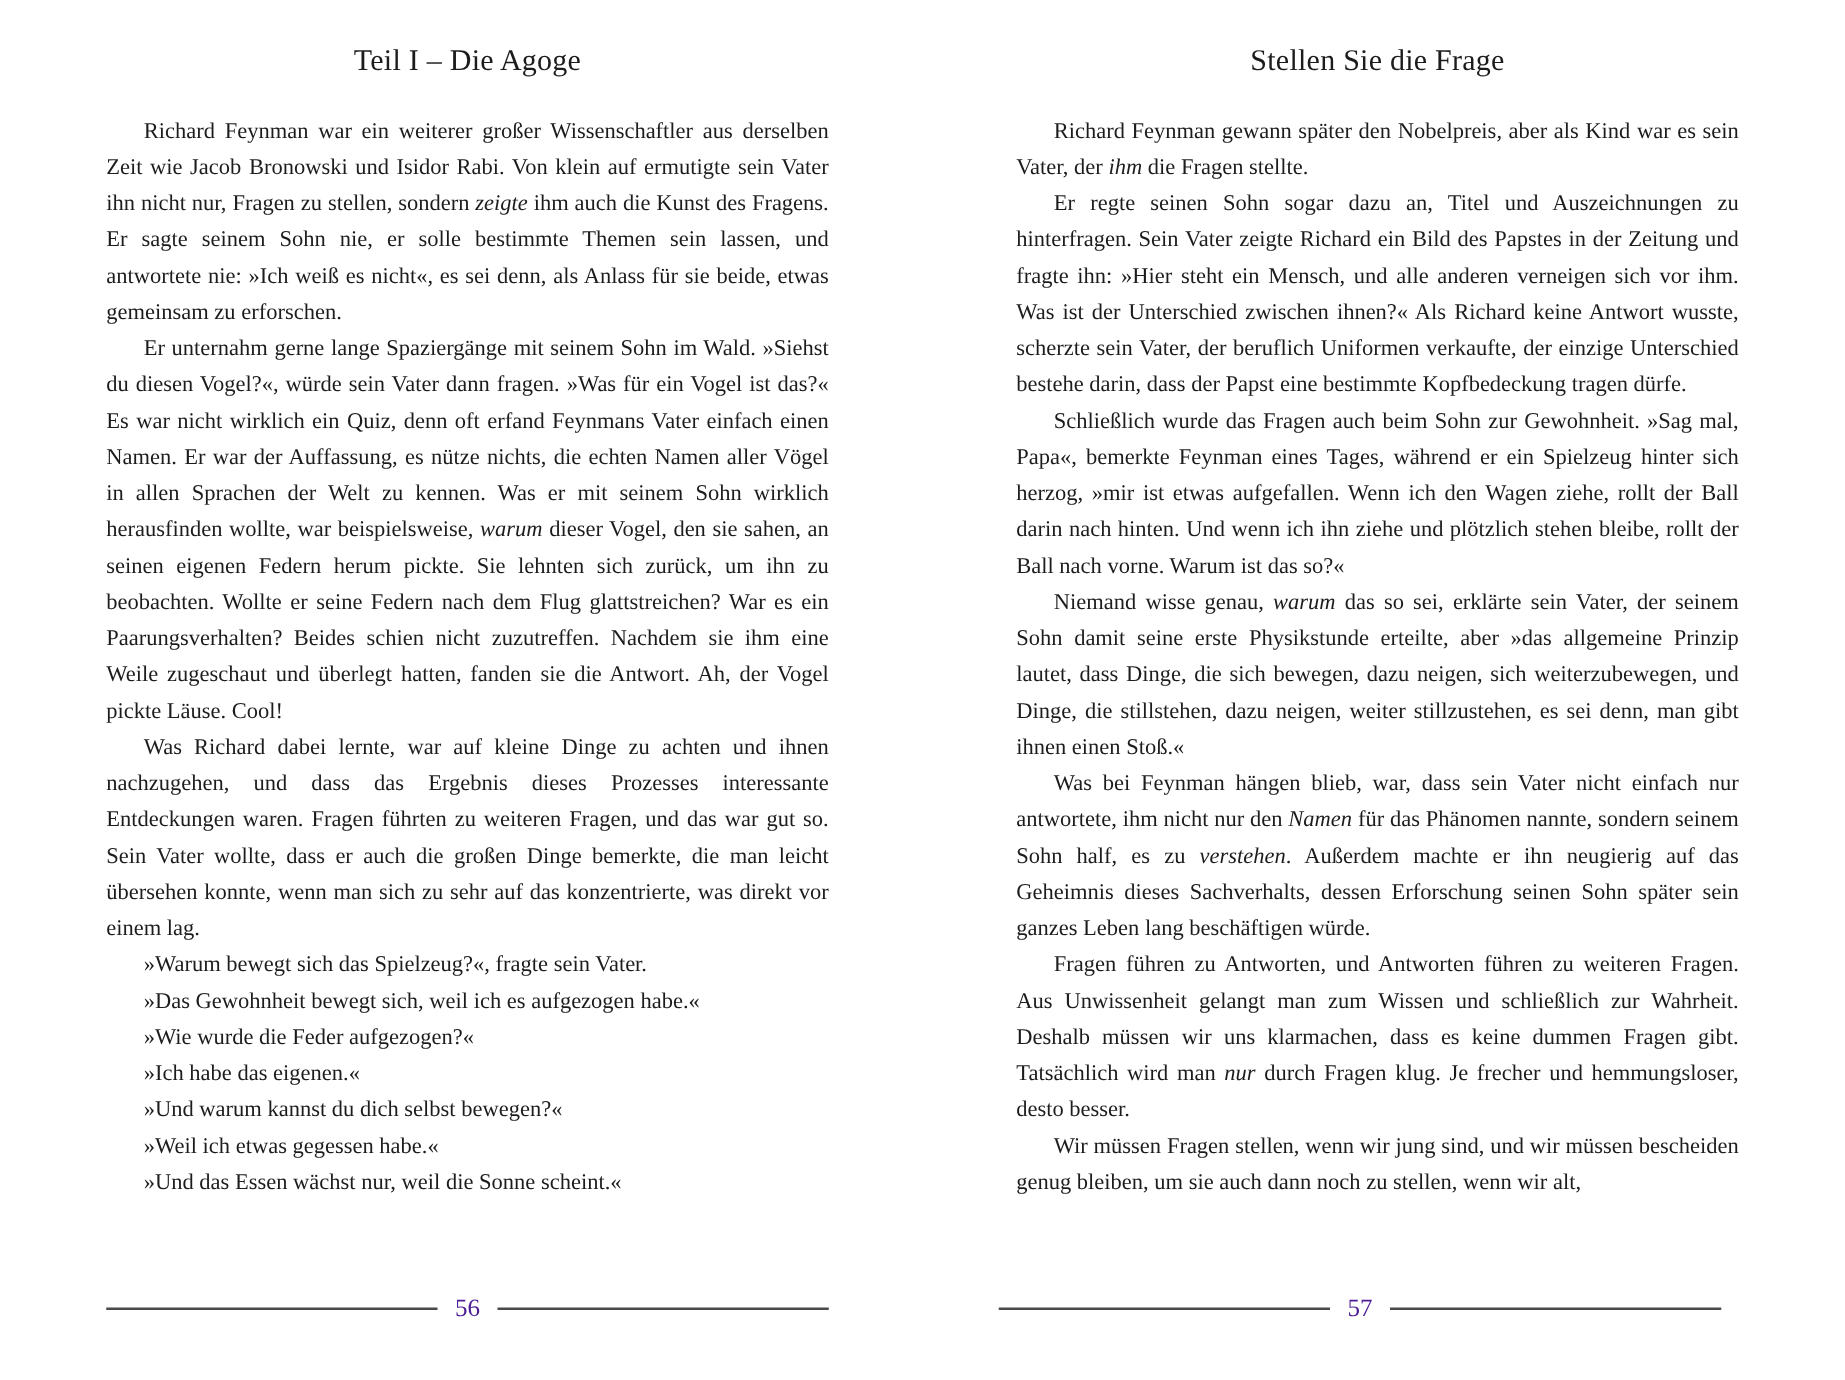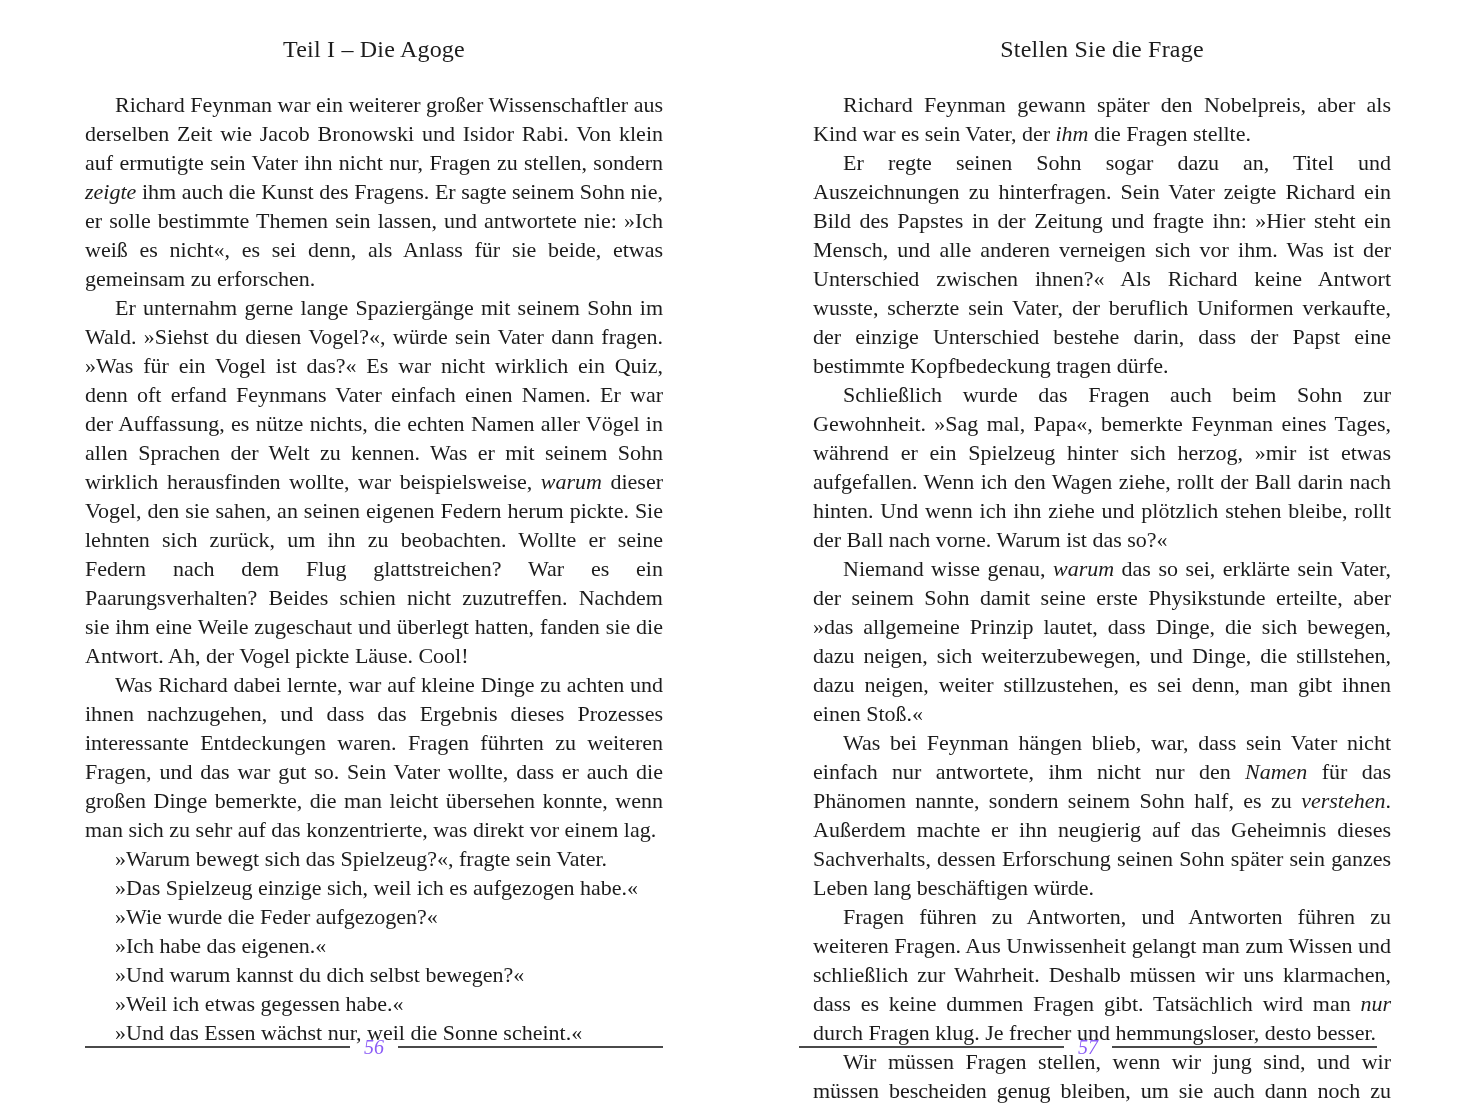--- a/index.html
+++ b/index.html
@@ -38,21 +38,21 @@
     margin: 0;
     padding-top: 36px;
     text-align: center;
     font-size: 24px;
     font-weight: normal;
     letter-spacing: 0.2px;
     color: #1c1c1c;
   }
   .page-body {
     margin-top: 27px;
-    font-size: 22px;
+    font-size: 18px;
     line-height: 29px;
     text-align: justify;
     hyphens: auto;
     -webkit-hyphens: auto;
   }
   .page-body p.para {
     margin: 0;
     text-indent: 30px;
   }
   .page-body em {
@@ -70,39 +70,38 @@
   .page.left  .page-footer { left: 85px; }
   .page.right .page-footer { left: 61px; }
   .footer-rule {
     flex: 1;
     height: 2px;
     background: #4a4a4a;
   }
   .page-number {
     font-size: 20px;
     line-height: 20px;
-    color: #8b5cf6;
+    color: #4c1d95;
     flex: 0 0 auto;
-    font-style: italic;
   }
 </style>
 </head>
 <body>
 
 <div class="spread">
 
   <section class="page left">
     <div class="page-inner">
       <h2 class="running-header">Teil I – Die Agoge</h2>
       <div class="page-body">
           <p class="para">Richard Feynman war ein weiterer großer Wissenschaftler aus derselben Zeit wie Jacob Bronowski und Isidor Rabi. Von klein auf ermutigte sein Vater ihn nicht nur, Fragen zu stellen, sondern <em>zeigte</em> ihm auch die Kunst des Fragens. Er sagte seinem Sohn nie, er solle bestimmte Themen sein lassen, und antwortete nie: »Ich weiß es nicht«, es sei denn, als Anlass für sie beide, etwas gemeinsam zu erforschen.</p>
           <p class="para">Er unternahm gerne lange Spaziergänge mit seinem Sohn im Wald. »Siehst du diesen Vogel?«, würde sein Vater dann fragen. »Was für ein Vogel ist das?« Es war nicht wirklich ein Quiz, denn oft erfand Feynmans Vater einfach einen Namen. Er war der Auffassung, es nütze nichts, die echten Namen aller Vögel in allen Sprachen der Welt zu kennen. Was er mit seinem Sohn wirklich herausfinden wollte, war beispielsweise, <em>warum</em> dieser Vogel, den sie sahen, an seinen eigenen Federn herum pickte. Sie lehnten sich zurück, um ihn zu beobachten. Wollte er seine Federn nach dem Flug glattstreichen? War es ein Paarungsverhalten? Beides schien nicht zuzutreffen. Nachdem sie ihm eine Weile zugeschaut und überlegt hatten, fanden sie die Antwort. Ah, der Vogel pickte Läuse. Cool!</p>
           <p class="para">Was Richard dabei lernte, war auf kleine Dinge zu achten und ihnen nachzugehen, und dass das Ergebnis dieses Prozesses interessante Entdeckungen waren. Fragen führten zu weiteren Fragen, und das war gut so. Sein Vater wollte, dass er auch die großen Dinge bemerkte, die man leicht übersehen konnte, wenn man sich zu sehr auf das konzentrierte, was direkt vor einem lag.</p>
           <p class="para">»Warum bewegt sich das Spielzeug?«, fragte sein Vater.</p>
-          <p class="para">»Das Spielzeug einzige sich, weil ich es aufgezogen habe.«</p>
+          <p class="para">»Das Gewohnheit bewegt sich, weil ich es aufgezogen habe.«</p>
           <p class="para">»Wie wurde die Feder aufgezogen?«</p>
           <p class="para">»Ich habe das eigenen.«</p>
           <p class="para">»Und warum kannst du dich selbst bewegen?«</p>
           <p class="para">»Weil ich etwas gegessen habe.«</p>
           <p class="para">»Und das Essen wächst nur, weil die Sonne scheint.«</p>
         </div>
     </div>
     <footer class="page-footer">
       <span class="footer-rule"></span>
       <span class="page-number">56</span>

